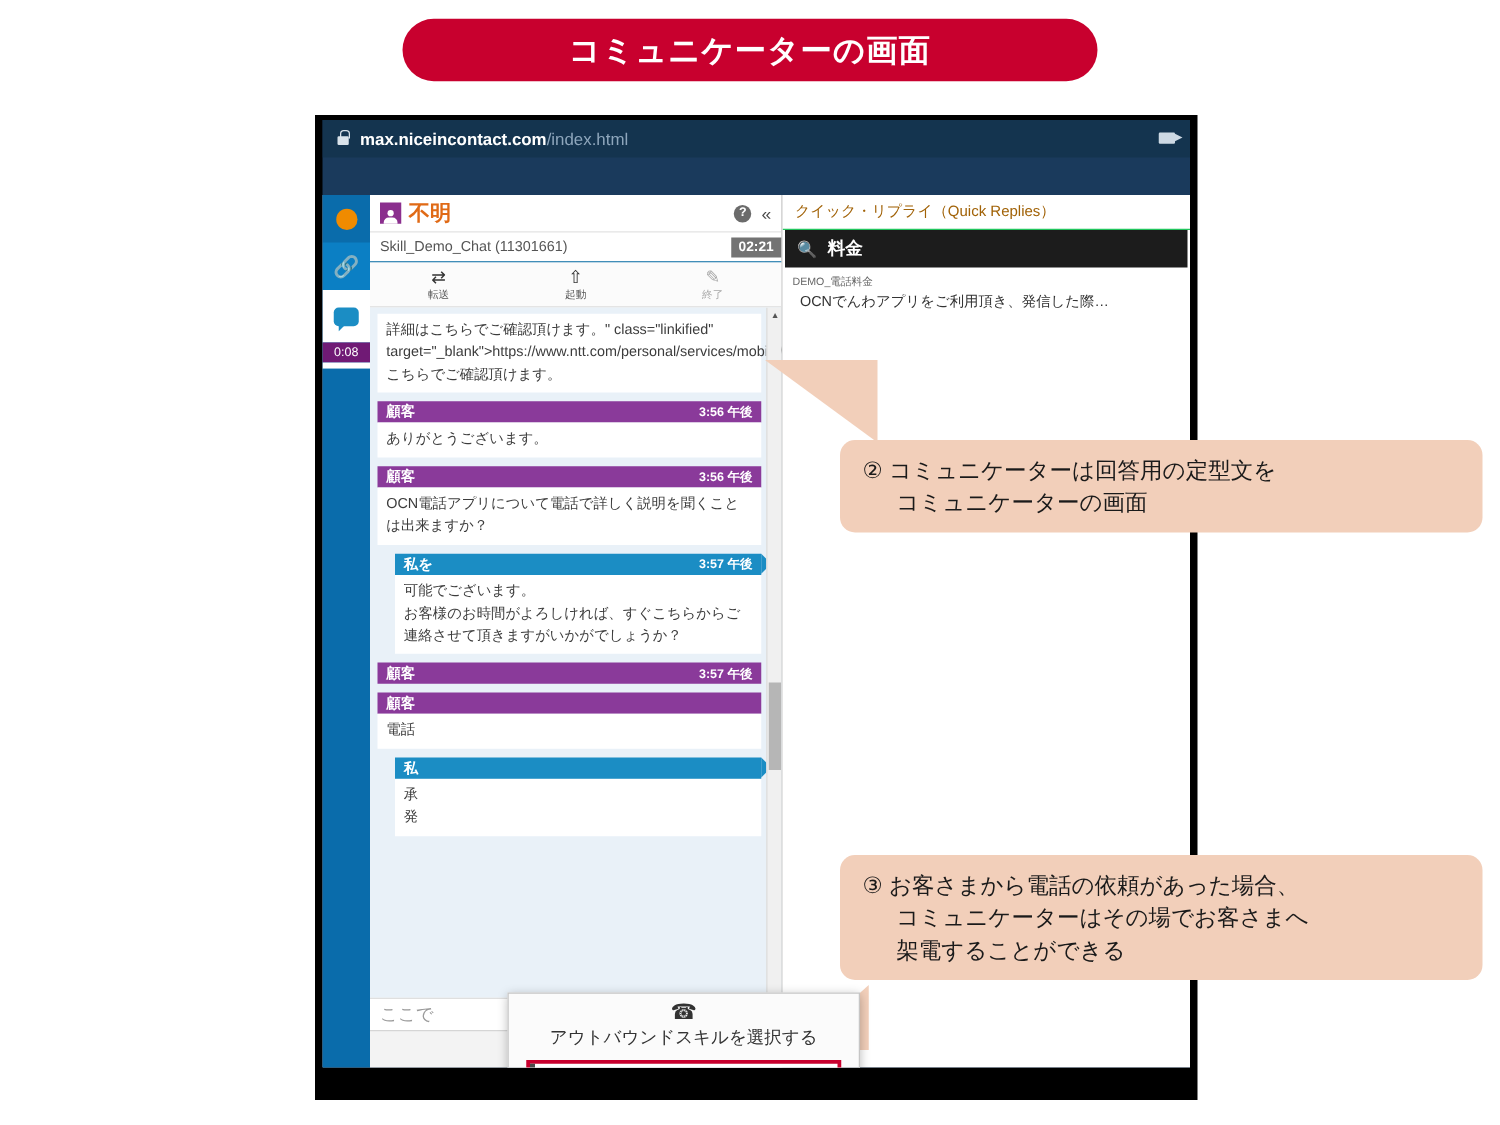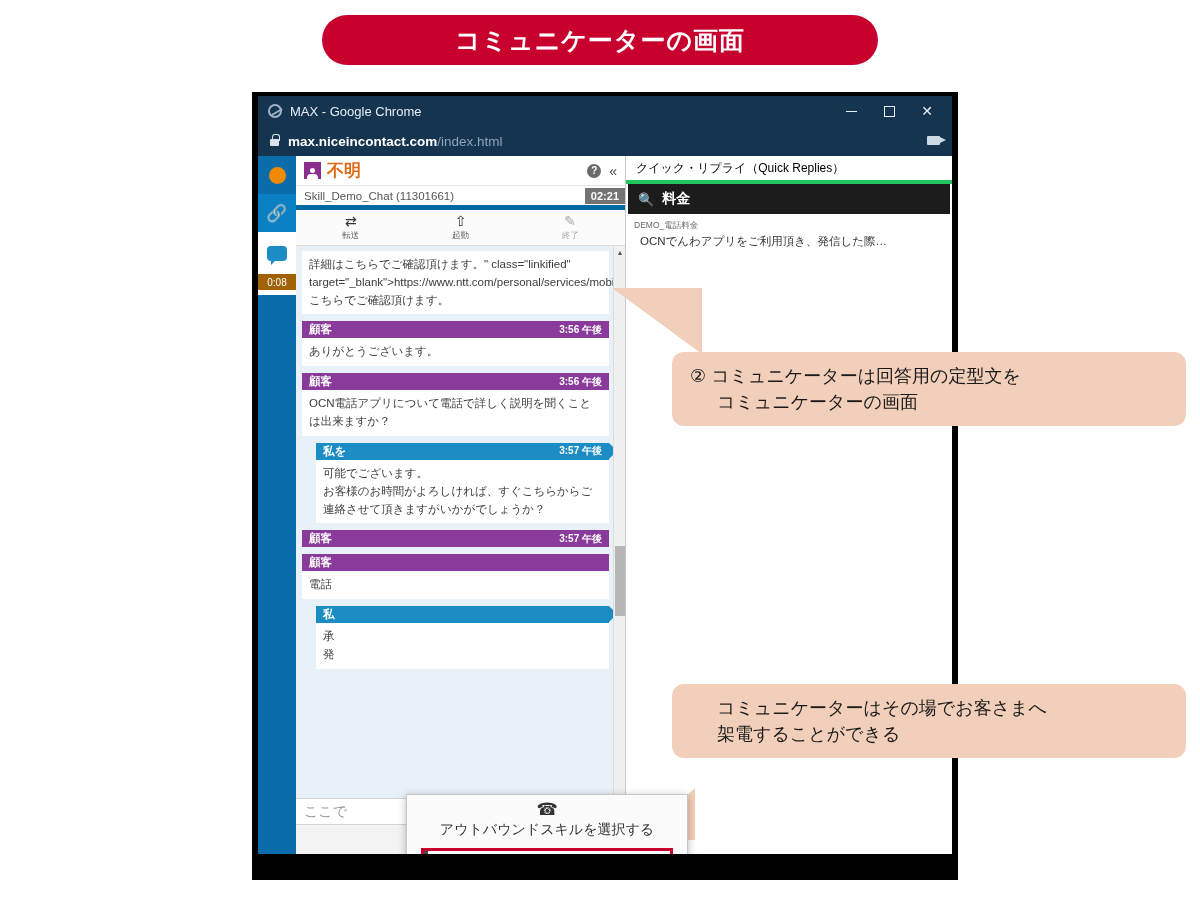--- a/index.html
+++ b/index.html
@@ -112,21 +112,21 @@
   .chat-bubble {
     width: 20px; height: 15px; background: #1b8dc4; border-radius: 4px;
     position: relative;
   }
   .chat-bubble::after {
     content: ""; position: absolute; left: 4px; bottom: -4px;
     border-left: 5px solid #1b8dc4;
     border-bottom: 5px solid transparent;
   }
   #rail-timer {
-    width: 38px; height: 16px; background: #a16207; color: #ffffff;
+    width: 38px; height: 16px; background: #701a75; color: #ffffff;
     font-size: 10px; display: flex; align-items: center; justify-content: center;
   }
   .rail-fill { flex: 1; width: 38px; background: #0a6cab; }
   .rail-white-strip { width: 38px; height: 5px; background: #ffffff; }
 
   
   #chat-col {
     width: 330px; background: #ffffff; flex-shrink: 0;
     display: flex; flex-direction: column;
     border-right: 1px solid #c9c9c9; position: relative;
@@ -149,21 +149,21 @@
   .hdr-right { margin-left: auto; display: flex; align-items: center; gap: 8px; }
   .help-ico {
     width: 14px; height: 14px; border-radius: 50%; background: #6b6b6b;
     color: #ffffff; font-size: 10px; font-weight: bold;
     display: flex; align-items: center; justify-content: center;
   }
   .collapse-ico { color: #4a4a4a; font-size: 14px; }
 
   #chat-subheader {
     height: 24px; display: flex; align-items: center;
-    padding: 0 0 0 8px; border-bottom: 5px solid #0369a1;
+    padding: 0 0 0 8px; border-bottom: 1px solid #0369a1;
   }
   #skill-label { font-size: 11.5px; color: #555555; }
   #chat-timer {
     margin-left: auto; background: #737373; color: #ffffff;
     font-size: 11px; padding: 2px 6px; font-weight: bold;
   }
 
   #chat-actions {
     height: 36px; display: flex; border-bottom: 1px solid #dddddd;
     background: #fbfbfb;
@@ -227,22 +227,22 @@
   .tb-ico { font-size: 15px; color: #4a4a4a; line-height: 1; }
   .tb-phone-wrap {
     border: 3px solid #c8002e; padding: 1px 3px; background: #ffffff;
     display: flex; align-items: center; justify-content: center;
   }
   .tb-ico.note { color: #cfcfcf; }
 
   
   #qr-col { flex: 1; background: #ffffff; display: flex; flex-direction: column; }
   #qr-title { height: 28px; display: flex; align-items: center;
-              padding-left: 10px; font-size: 12px; color: #000000;
-              border-bottom: 4px solid #22c55e; }
+              padding-left: 10px; font-size: 12px; color: #a16207;
+              border-bottom: 1px solid #22c55e; }
   #qr-search {
     height: 30px; background: #1c1c1c; display: flex; align-items: center;
     padding: 0 10px; gap: 8px; margin: 0 2px;
   }
   #qr-search .mag { color: #ffffff; font-size: 13px; }
   #qr-search .val { color: #ffffff; font-size: 14px; font-weight: bold; }
   #qr-tabs { height: 26px; background: #1c1c1c; display: flex; margin: 0 2px; }
   .qr-tab { flex: 1; display: flex; align-items: center; justify-content: center;
             font-size: 11.5px; color: #d9d9d9; }
   .qr-tab.active { background: #ffffff; color: #222222; }
@@ -307,33 +307,20 @@
 
 <div id="page">
 
   <div id="title-banner">
     <span class="txt">コミュニケーターの画面</span>
   </div>
 
   <div id="browser-window">
     <div id="chrome-frame">
 
-      <div id="chrome-titlebar">
-        <span class="favicon"></span>
-        <span class="wtitle">MAX - Google Chrome</span>
-        <span class="win-btns">
-          <span class="win-btn min">
-              <span></span>
-            </span>
-          <span class="win-btn max">
-              <span></span>
-            </span>
-          <span class="win-btn">✕</span>
-        </span>
-      </div>
 
       <div id="chrome-urlbar">
         <span class="lock-ico"></span>
         <span id="url-host">max.niceincontact.com</span>
           <span id="url-path">/index.html</span>
         <span id="cam-ico"></span>
       </div>
 
       <div id="app">
 
@@ -494,17 +481,18 @@
   </div>
 
   <div class="tail" id="tail-2"></div>
   <div class="callout" id="callout-2">
     <div class="callout-line">② コミュニケーターは回答用の定型文を</div>
     <div class="callout-line indent">コミュニケーターの画面</div>
   </div>
 
   <div class="tail" id="tail-3"></div>
   <div class="callout" id="callout-3">
+    <div class="callout-line">③ お客さまから電話の依頼があった場合、</div>
     <div class="callout-line indent">コミュニケーターはその場でお客さまへ</div>
     <div class="callout-line indent">架電することができる</div>
   </div>
 
 </div>
 
 </body></html>

